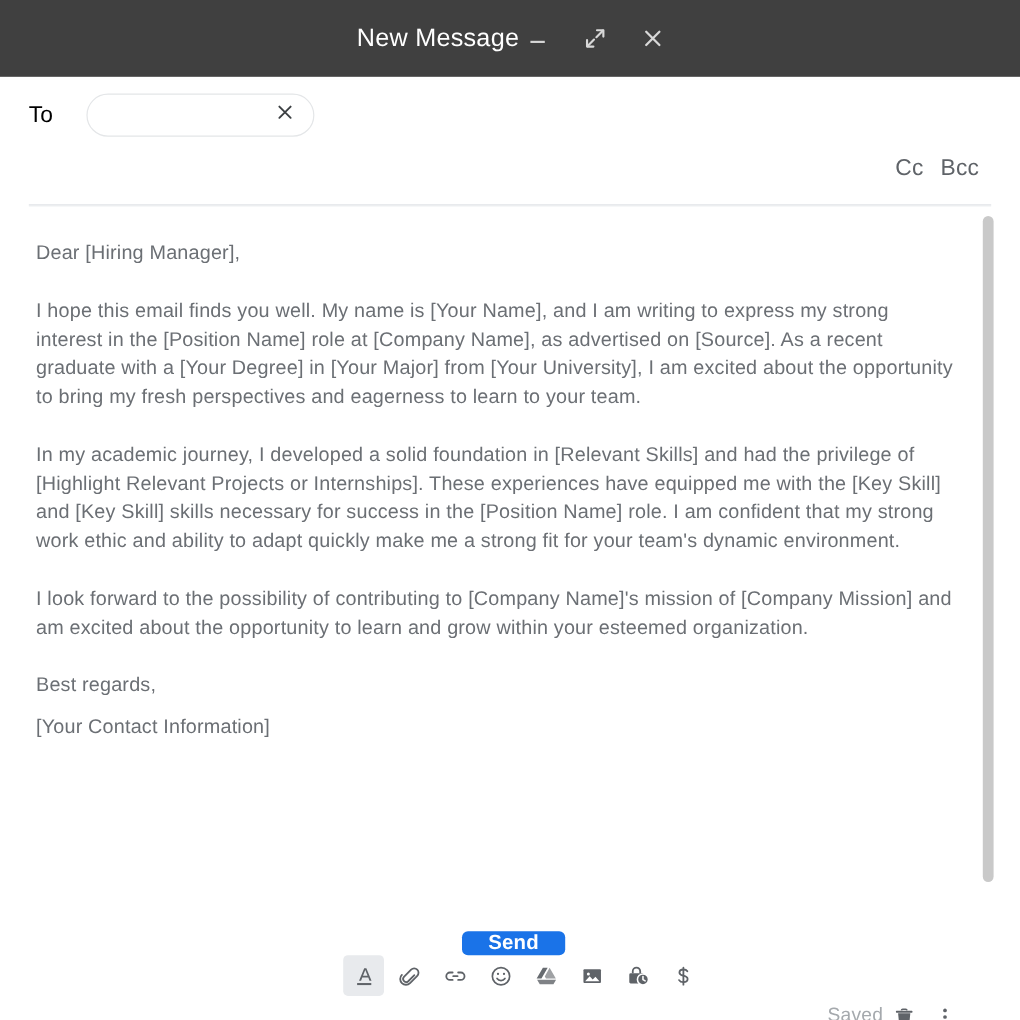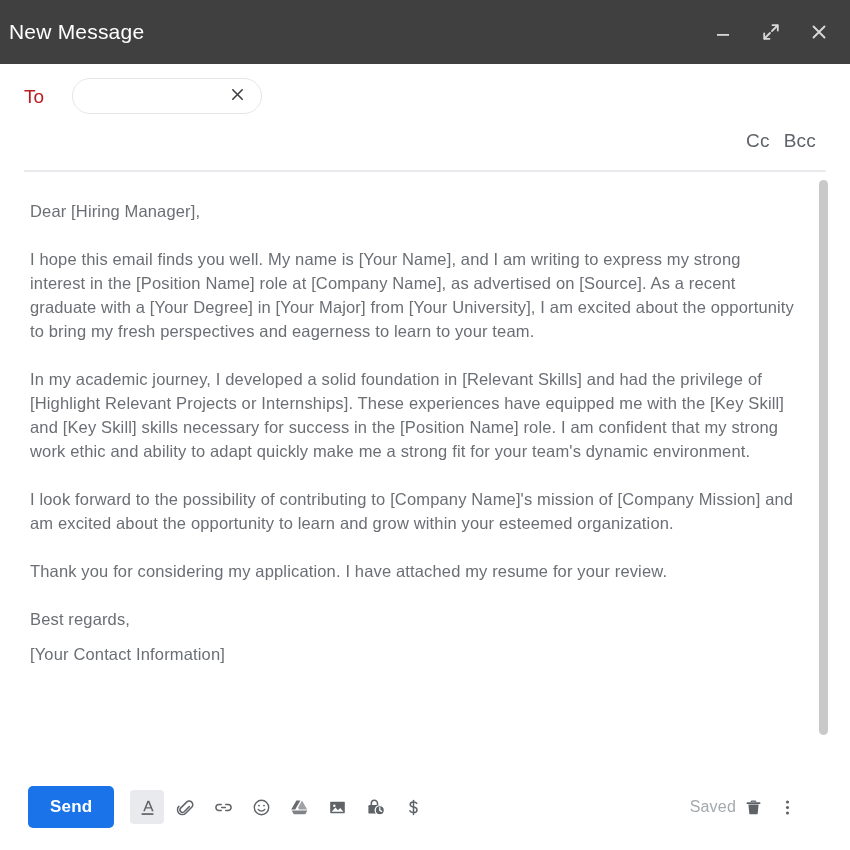--- a/index.html
+++ b/index.html
@@ -26,22 +26,22 @@
     position: relative;
   }
 
   
   .titlebar {
     height: 64px;
     min-height: 64px;
     background: #404040;
     display: flex;
     align-items: center;
-    justify-content: space-between;
-    padding: 0 16px 0 9px;
+    justify-content: center;
+    padding: 0 16px 0 22px;
   }
 
   .titlebar-title {
     color: #ffffff;
     font-size: 21px;
     font-weight: 400;
     letter-spacing: 0.2px;
   }
 
   .titlebar-controls {
@@ -64,21 +64,21 @@
   
   .to-row {
     display: flex;
     align-items: center;
     padding: 14px 22px 0 24px;
     min-height: 44px;
   }
 
   .to-label {
     font-size: 19px;
-    color: #b91c1c;
+    color: #000000;
     margin-right: 28px;
     line-height: 1;
   }
 
   .recipient-chip {
     display: inline-flex;
     align-items: center;
     justify-content: flex-end;
     width: 190px;
     height: 36px;
@@ -180,20 +180,21 @@
     cursor: pointer;
   }
 
   
   .toolbar {
     height: 74px;
     min-height: 74px;
     display: flex;
     align-items: center;
     padding: 0 22px 12px 28px;
+    flex-direction: column;
   }
 
   .send-button {
     background: #1a73e8;
     color: #ffffff;
     font-size: 17px;
     font-weight: 700;
     border: none;
     border-radius: 5px;
     height: 42px;
@@ -300,21 +301,20 @@
 
 
   <div class="divider" style="margin-top:0"></div>
 
   <div class="body-area">
     <div class="body-content">
       <p class="body-para">Dear [Hiring Manager],</p>
       <p class="body-para">I hope this email finds you well. My name is [Your Name], and I am writing to express my strong interest in the [Position Name] role at [Company Name], as advertised on [Source]. As a recent graduate with a [Your Degree] in [Your Major] from [Your University], I am excited about the opportunity to bring my fresh perspectives and eagerness to learn to your team.</p>
       <p class="body-para">In my academic journey, I developed a solid foundation in [Relevant Skills] and had the privilege of [Highlight Relevant Projects or Internships]. These experiences have equipped me with the [Key Skill] and [Key Skill] skills necessary for success in the [Position Name] role. I am confident that my strong work ethic and ability to adapt quickly make me a strong fit for your team's dynamic environment.</p>
       <p class="body-para">I look forward to the possibility of contributing to [Company Name]'s mission of [Company Mission] and am excited about the opportunity to learn and grow within your esteemed organization.</p>
-      <p class="body-para">Thank you for considering my application. I have attached my resume for your review.</p>
       <p class="body-para tight">Best regards,</p>
       <p class="body-para tight">[Your Contact Information]</p>
     </div>
 
     <div class="scrollbar-track">
       <div class="scrollbar-thumb"></div>
     </div>
   </div>
 
   <div class="toolbar">

